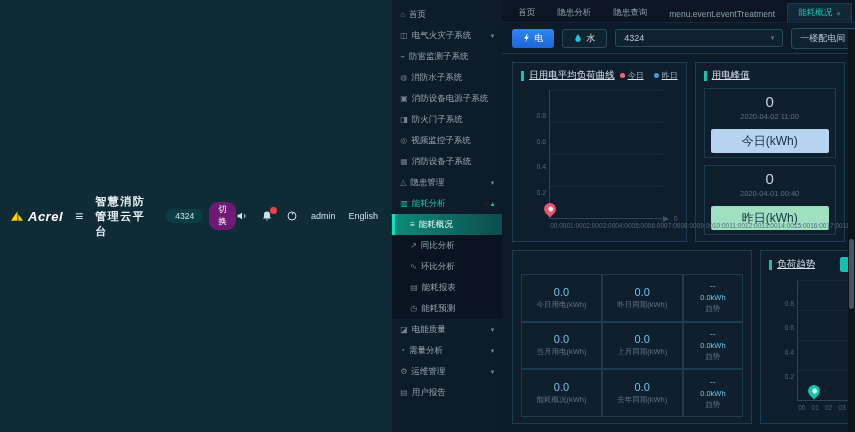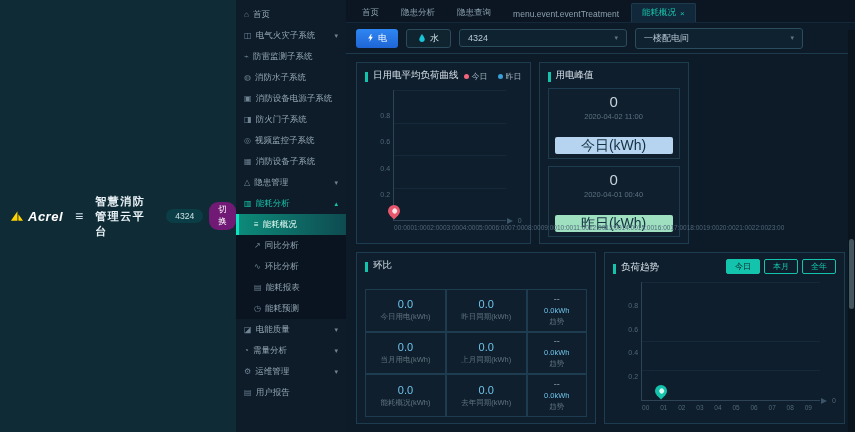--- a/index.html
+++ b/index.html
@@ -41,42 +41,42 @@
   .btn-electric{display:flex;align-items:center;gap:4px;background:linear-gradient(180deg,#2e86f2,#1f66d6);color:#fff;font-size:9px;padding:3px 11px;border-radius:3px;cursor:pointer;}
   .btn-water{display:flex;align-items:center;gap:4px;background:#10242f;border:1px solid #2b4c5c;color:#cfe0e8;font-size:9px;padding:2px 11px;border-radius:3px;cursor:pointer;}
   .select{display:flex;align-items:center;justify-content:space-between;background:#0f2230;border:1px solid #2b4c5c;color:#b9c9d4;font-size:9px;padding:3px 8px;border-radius:3px;width:150px;cursor:pointer;}
   .select .chev{color:#5f7486;font-size:7px;}
 
   .content{flex:1;padding:8px 10px;display:flex;flex-direction:column;gap:8px;min-height:0;}
   .row1{display:flex;gap:8px;flex:0 0 148px;}
   .row2{flex:1;display:flex;gap:8px;min-height:0;}
 
   .panel{border:1px solid #1d3c4f;background:#0e1e2c;box-sizing:border-box;padding:6px 8px;display:flex;flex-direction:column;min-width:0;}
-  .panel-title{display:flex;align-items:flex-end;gap:5px;font-size:9.5px;color:#d7e2ea;}
+  .panel-title{display:flex;align-items:center;gap:5px;font-size:9.5px;color:#d7e2ea;text-decoration:underline;}
   .tbar{width:3px;height:10px;background:#14c3ab;display:inline-block;}
 
   .legend{margin-left:auto;display:flex;gap:10px;font-size:8px;color:#9fb0bd;align-items:center;}
   .legend-item{display:flex;align-items:center;}
   .ldot{width:5px;height:5px;border-radius:50%;display:inline-block;margin-right:3px;}
 
   .chart{flex:1;position:relative;margin:8px 16px 16px 28px;border-left:1px solid #2e4356;border-bottom:1px solid #2e4356;
          background:repeating-linear-gradient(to top,transparent 0,transparent calc(25% - 1px),#15293a calc(25% - 1px),#15293a 25%);}
   .ylabels{position:absolute;left:-24px;width:20px;top:calc(20% - 4px);bottom:calc(20% - 4px);display:flex;flex-direction:column;justify-content:space-between;align-items:flex-end;font-size:7px;color:#50677a;}
   .xlabels{position:absolute;left:0;right:8px;bottom:-11px;display:flex;justify-content:space-between;font-size:6.5px;color:#50677a;}
   .axis-arrow{position:absolute;right:-7px;bottom:-3.5px;width:0;height:0;border-left:6px solid #3a5568;border-top:3px solid transparent;border-bottom:3px solid transparent;}
   .axis-zero{position:absolute;right:-16px;bottom:-4px;font-size:7px;color:#50677a;}
   .pin{position:absolute;width:12px;height:12px;border-radius:50% 50% 50% 0;transform:rotate(-45deg);cursor:pointer;}
   .pin::after{content:"";position:absolute;inset:3.5px;border-radius:50%;background:rgba(255,255,255,.85);}
 
   .peak-panel{flex:0 0 150px;}
   .peak-cards{display:flex;flex-direction:column;gap:7px;flex:1;margin-top:6px;min-height:0;}
   .peak-card{flex:1;border:1px solid #1d3c4f;background:#0f1f2d;display:flex;flex-direction:column;align-items:center;justify-content:center;gap:2px;padding:4px 6px;box-sizing:border-box;}
   .peak-value{font-size:15px;color:#c7d3dd;}
   .peak-time{font-size:7.5px;color:#5d7283;}
-  .peak-bar{width:100%;height:17px;margin-top:14px;display:flex;align-items:center;justify-content:center;font-size:14px;color:#143041;border-radius:2px;}
+  .peak-bar{width:100%;height:24px;margin-top:6px;display:flex;align-items:center;justify-content:center;font-size:12px;color:#143041;border-radius:2px;}
 
   .hb-panel{flex:0 0 240px;}
   .hb-grid{flex:1;display:grid;grid-template-columns:1fr 1fr .75fr;margin-top:17px;min-height:0;}
   .hb-cell{border:1px solid #1d3c4f;background:#0f1f2d;display:flex;flex-direction:column;align-items:center;justify-content:center;gap:2px;padding:2px;cursor:default;}
   .hb-value{font-size:11px;color:#6fc3ea;}
   .hb-cell.trend .hb-value{color:#94a3ae;font-size:9px;}
   .hb-sub{font-size:7.5px;color:#6fc3ea;}
   .hb-label{font-size:7.5px;color:#60737f;}
 
   .trend-panel{flex:1;}
@@ -97,20 +97,43 @@
       <svg width="14" height="12" viewBox="0 0 15 12">
         <path d="M1 11 L8 1 L8 11 Z" fill="#ffd200"></path>
         <path d="M9 11 L9 4 L14 11 Z" fill="#ffd200"></path>
       </svg>
       <span class="logo-text">Acrel</span>
     </div>
     <span class="hamburger">≡</span>
     <span class="header-title">智慧消防管理云平台</span>
     <span class="hbadge">4324</span>
     <span class="hswitch">切换</span>
+    <div class="header-right">
+      <span class="hicon">
+        <svg width="12" height="12" viewBox="0 0 24 24">
+            <path d="M3 9v6h4l5 4V5L7 9H3z" fill="#cfe0e8"></path>
+            <path d="M16 8a5 5 0 010 8" stroke="#cfe0e8" fill="none" stroke-width="2"></path>
+          </svg>
+      </span>
+      <span class="hicon">
+        <svg width="12" height="12" viewBox="0 0 24 24">
+            <path d="M12 3a6 6 0 00-6 6v5l-2 3h16l-2-3V9a6 6 0 00-6-6z" fill="#cfe0e8"></path>
+            <path d="M10 19a2 2 0 004 0" fill="#cfe0e8"></path>
+          </svg>
+        <span class="badge-dot"></span>
+      </span>
+      <span class="hicon">
+        <svg width="12" height="12" viewBox="0 0 24 24">
+            <circle cx="12" cy="12" r="8" stroke="#cfe0e8" stroke-width="2" fill="none"></circle>
+            <path d="M12 4l3 3-3 3" fill="#cfe0e8"></path>
+          </svg>
+      </span>
+      <span class="husername">admin</span>
+      <span class="hlang">English</span>
+    </div>
   </header>
 
   <div class="body-row">
 
     <nav class="sidebar">
 
         <div class="side-item">
           <span class="glyph">⌂</span>
           <span class="slabel">首页</span>
 
@@ -358,24 +381,20 @@
                   <span class="peak-time">2020-04-01 00:40</span>
                   <span class="peak-bar" style="background: rgb(159, 224, 192);">昨日(kWh)</span>
                 </div>
               </div>
           </section>
         </div>
 
         <div class="row2">
 
           <section class="panel hb-panel">
-            <div class="panel-title">
-              <span class="tbar"></span>
-              <span>环比</span>
-            </div>
             <div class="hb-grid">
 
                 <div class="hb-cell">
                   <span class="hb-value">0.0</span>
 
                   <span class="hb-label">今日用电(kWh)</span>
                 </div>
 
                 <div class="hb-cell">
                   <span class="hb-value">0.0</span>

